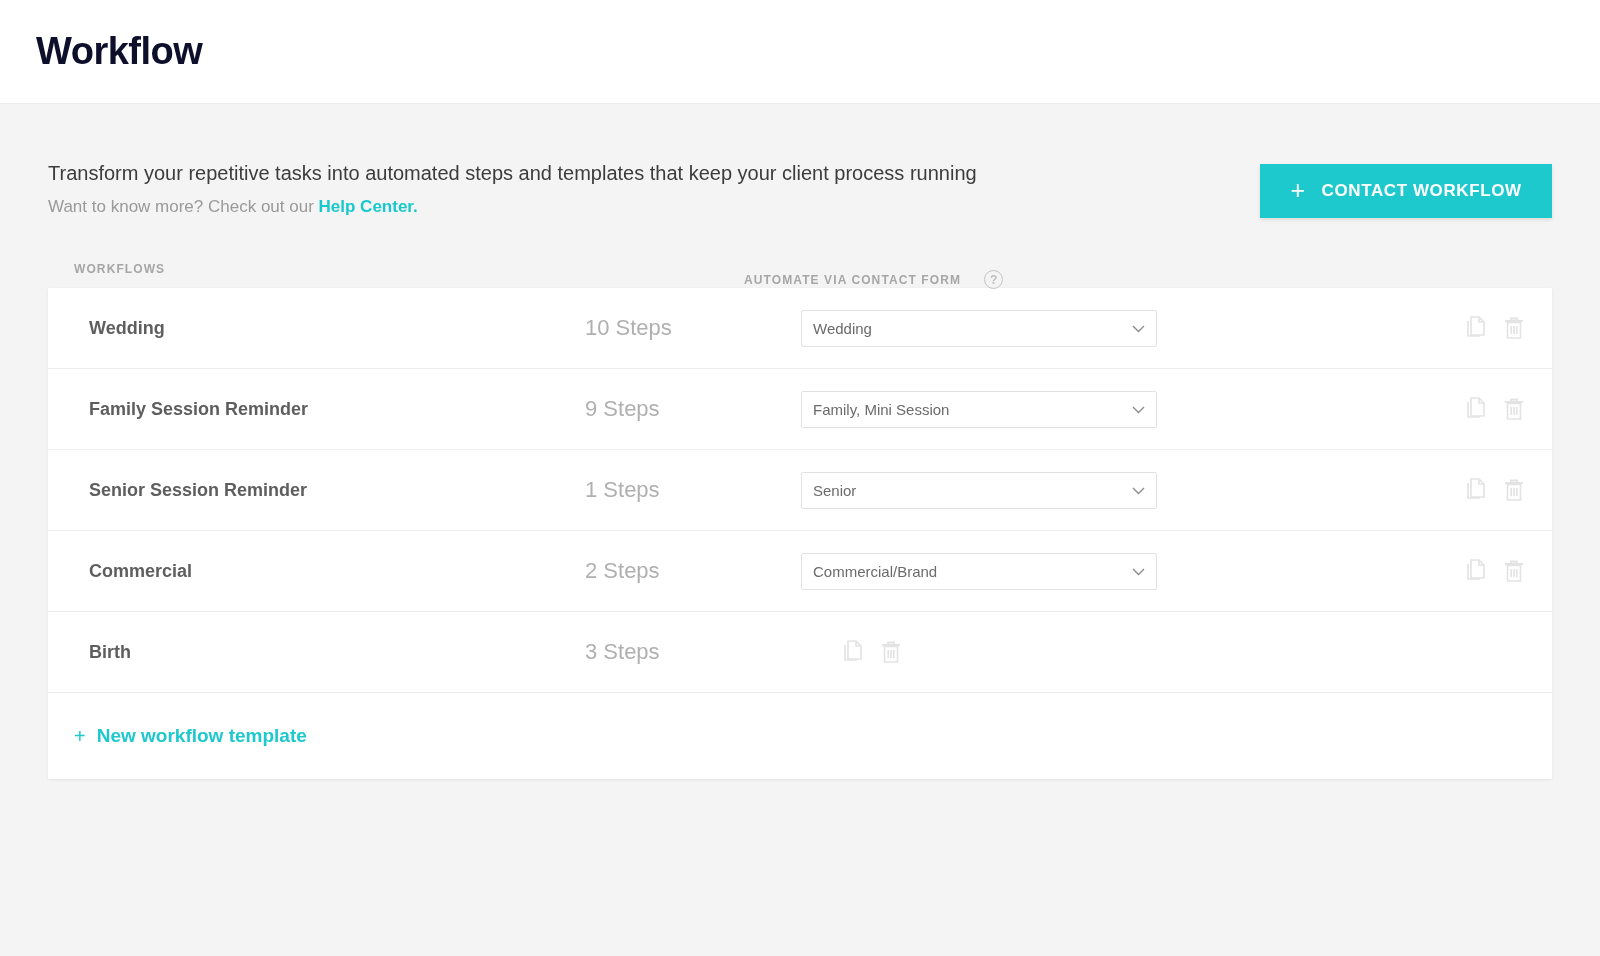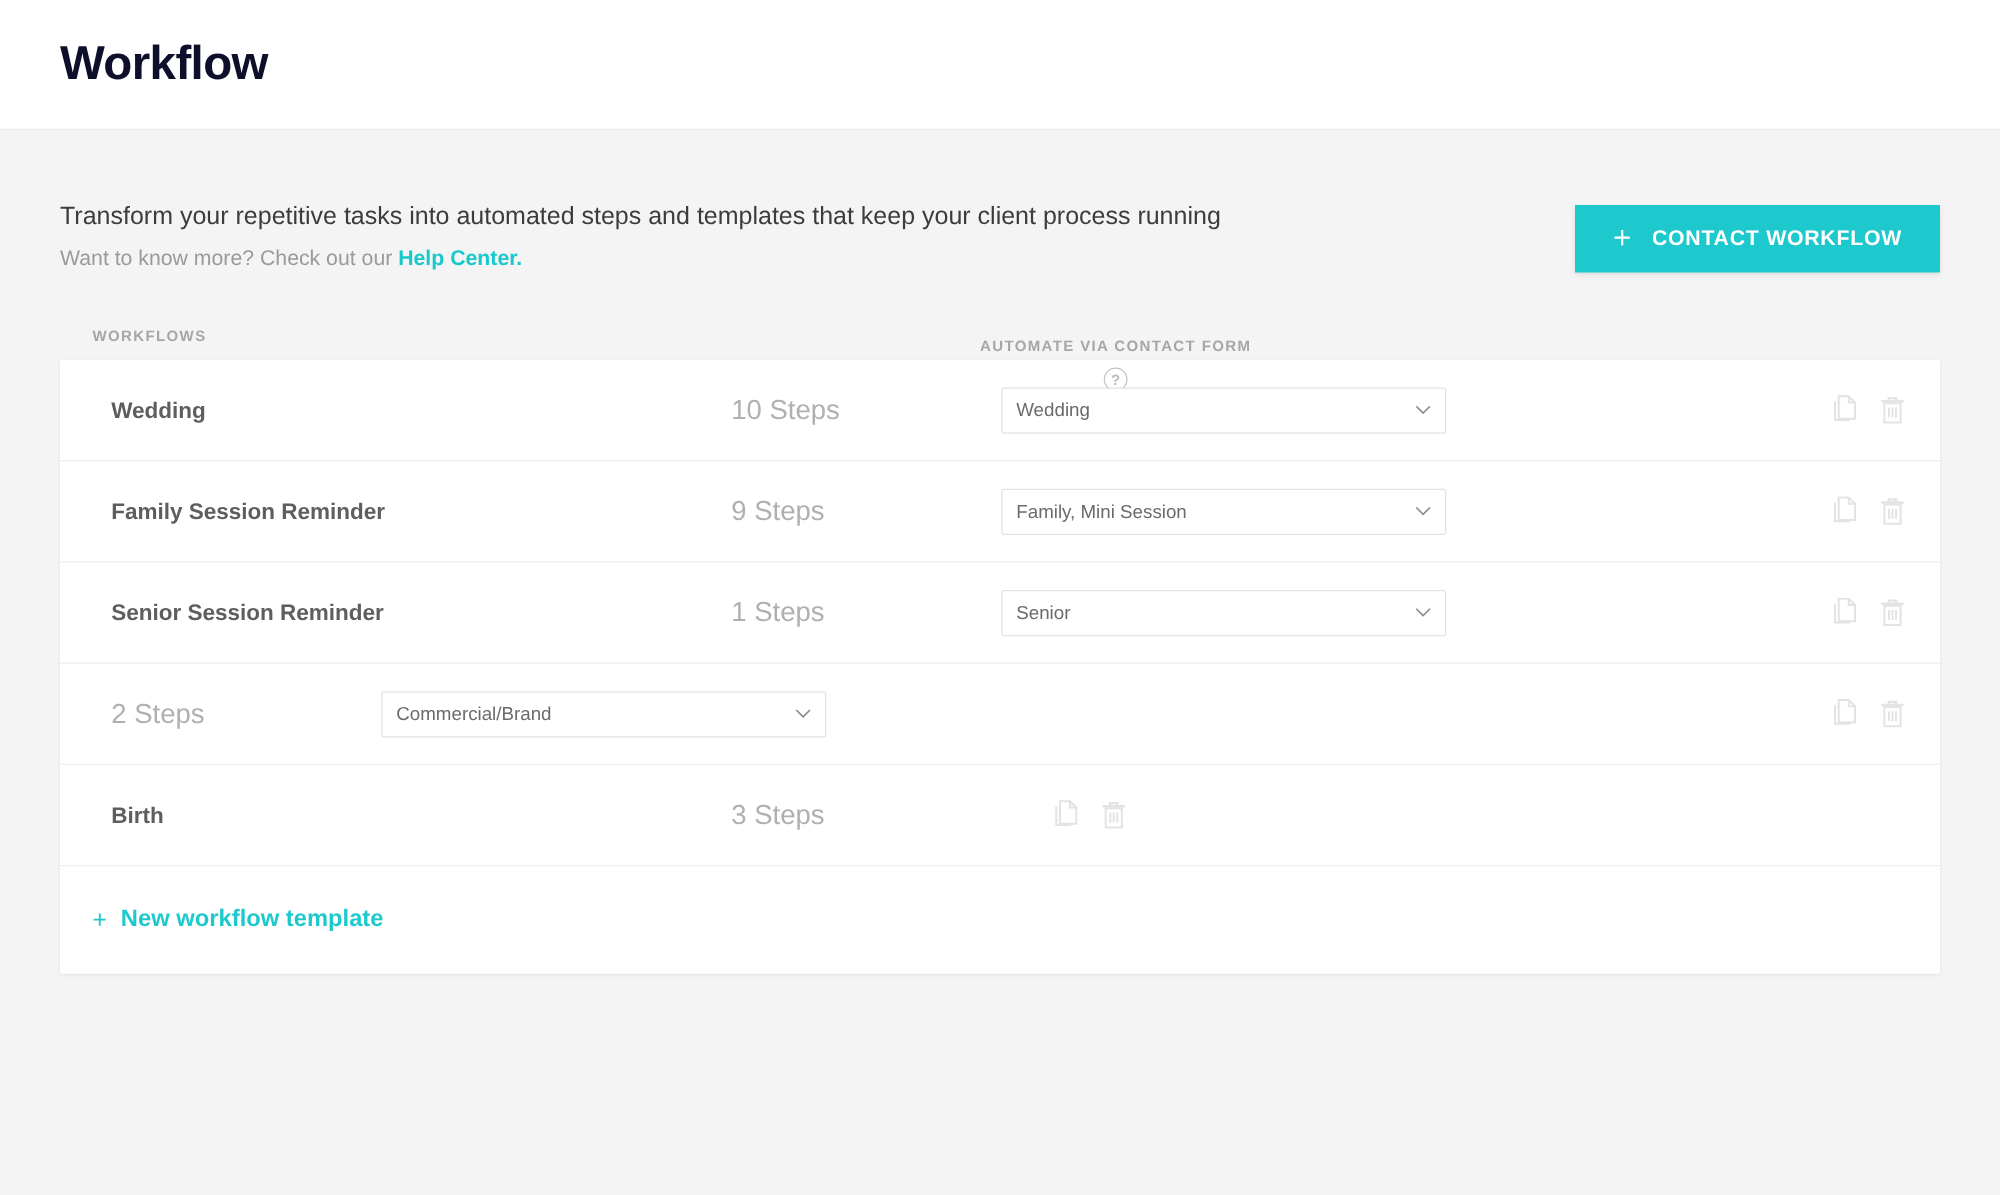--- a/index.html
+++ b/index.html
@@ -11,21 +11,21 @@
     font-family: "Liberation Sans", sans-serif;
     -webkit-font-smoothing: antialiased;
   }
 
   
   .page-header {
     height: 104px;
     background: #ffffff;
     display: flex;
     align-items: center;
-    padding-left: 48px;
+    padding-left: 36px;
     border-bottom: 1px solid #ececec;
   }
   .page-title {
     font-size: 38px;
     font-weight: bold;
     color: #0d0f2b;
     letter-spacing: -0.5px;
   }
 
   
@@ -90,21 +90,21 @@
   }
   .col-label {
     position: absolute;
     font-size: 12px;
     font-weight: bold;
     letter-spacing: 1.1px;
     color: #a6a6a6;
     text-transform: uppercase;
   }
   .col-workflows { left: 26px; top: 8px; }
-  .col-automate  { left: 736px; top: 16px; display: flex; align-items: center; gap: 10px; flex-direction: column; }
+  .col-automate  { left: 696px; top: 16px; display: flex; align-items: center; gap: 23px; }
   .help-circle {
     width: 19px; height: 19px;
     border: 1.5px solid #c4c4c4;
     border-radius: 50%;
     color: #bdbdbd;
     font-size: 12px;
     font-weight: bold;
     display: flex;
     align-items: center;
     justify-content: center;
@@ -339,20 +339,21 @@
               <path d="M1 5h18" stroke="currentColor" stroke-width="2" fill="none"></path>
               <path d="M7 5V2.5h6V5" stroke="currentColor" stroke-width="1.8" fill="none"></path>
               <path d="M3.5 6.5h13V22h-13z" stroke="currentColor" stroke-width="1.6" fill="none"></path>
               <path d="M7.2 10v8M10 10v8M12.8 10v8" stroke="currentColor" stroke-width="1.6"></path>
             </svg>
         </button>
       </div>
     </div>
 
     <div class="row">
+      <div class="cell-name">Commercial</div>
       <div class="cell-steps">2 Steps</div>
       <div class="cell-select">
         <div class="select-wrap">
           <select class="wf-select">
             <option>Commercial/Brand</option>
           </select>
           <span class="select-chevron">
             <svg width="13" height="8" viewBox="0 0 13 8">
                 <path d="M1 1 L6.5 6.5 L12 1" fill="none" stroke="currentColor" stroke-width="1.4"></path>
               </svg>

